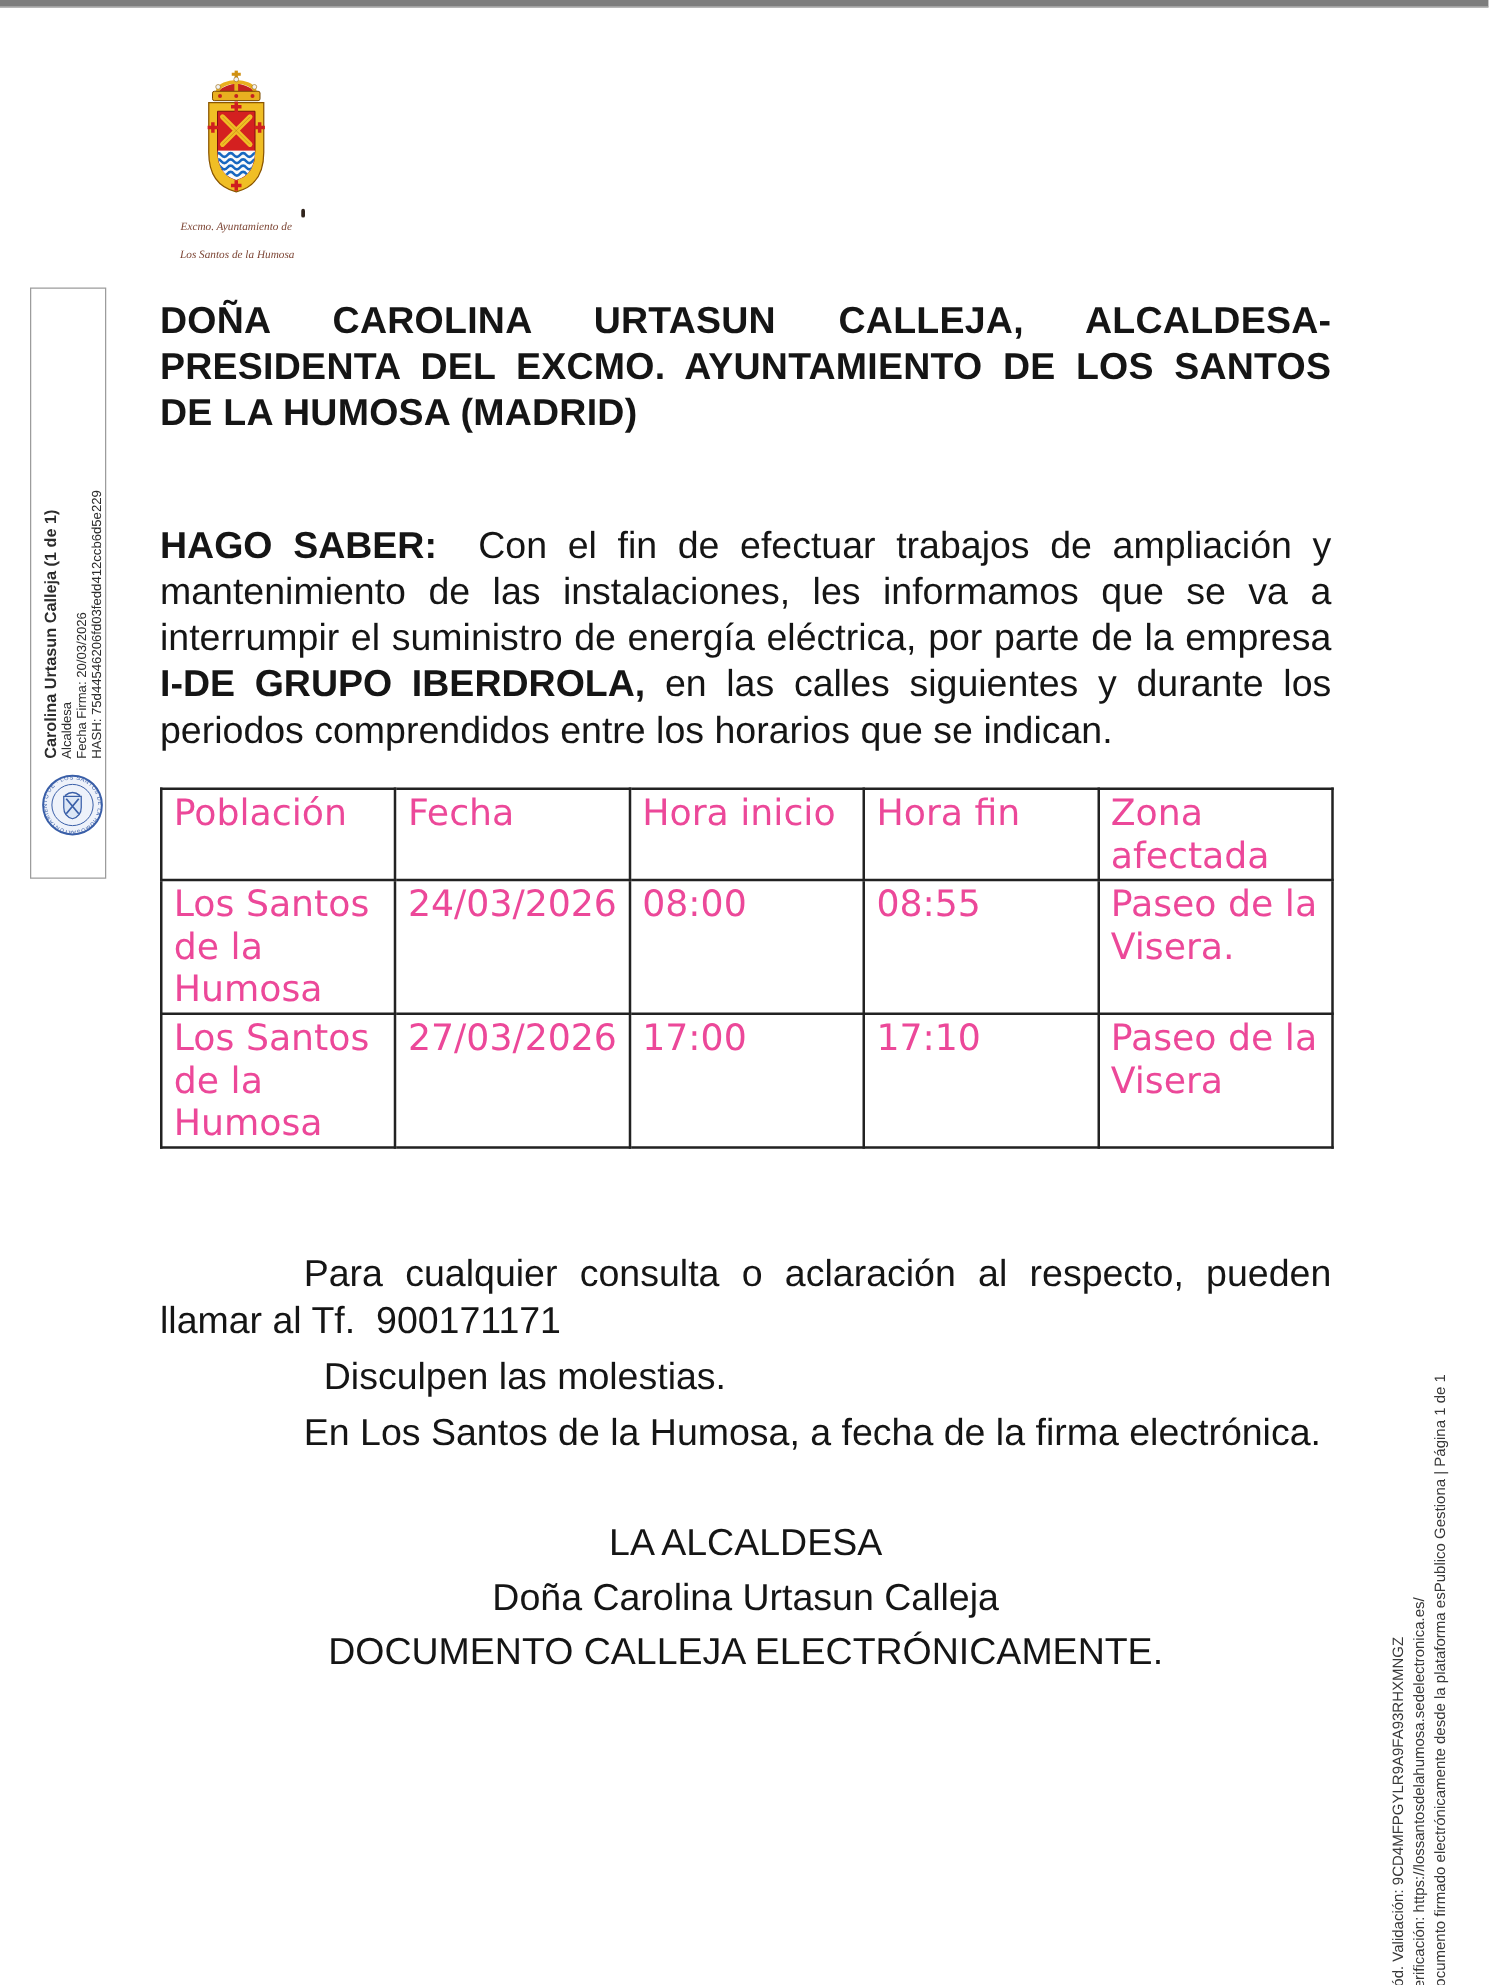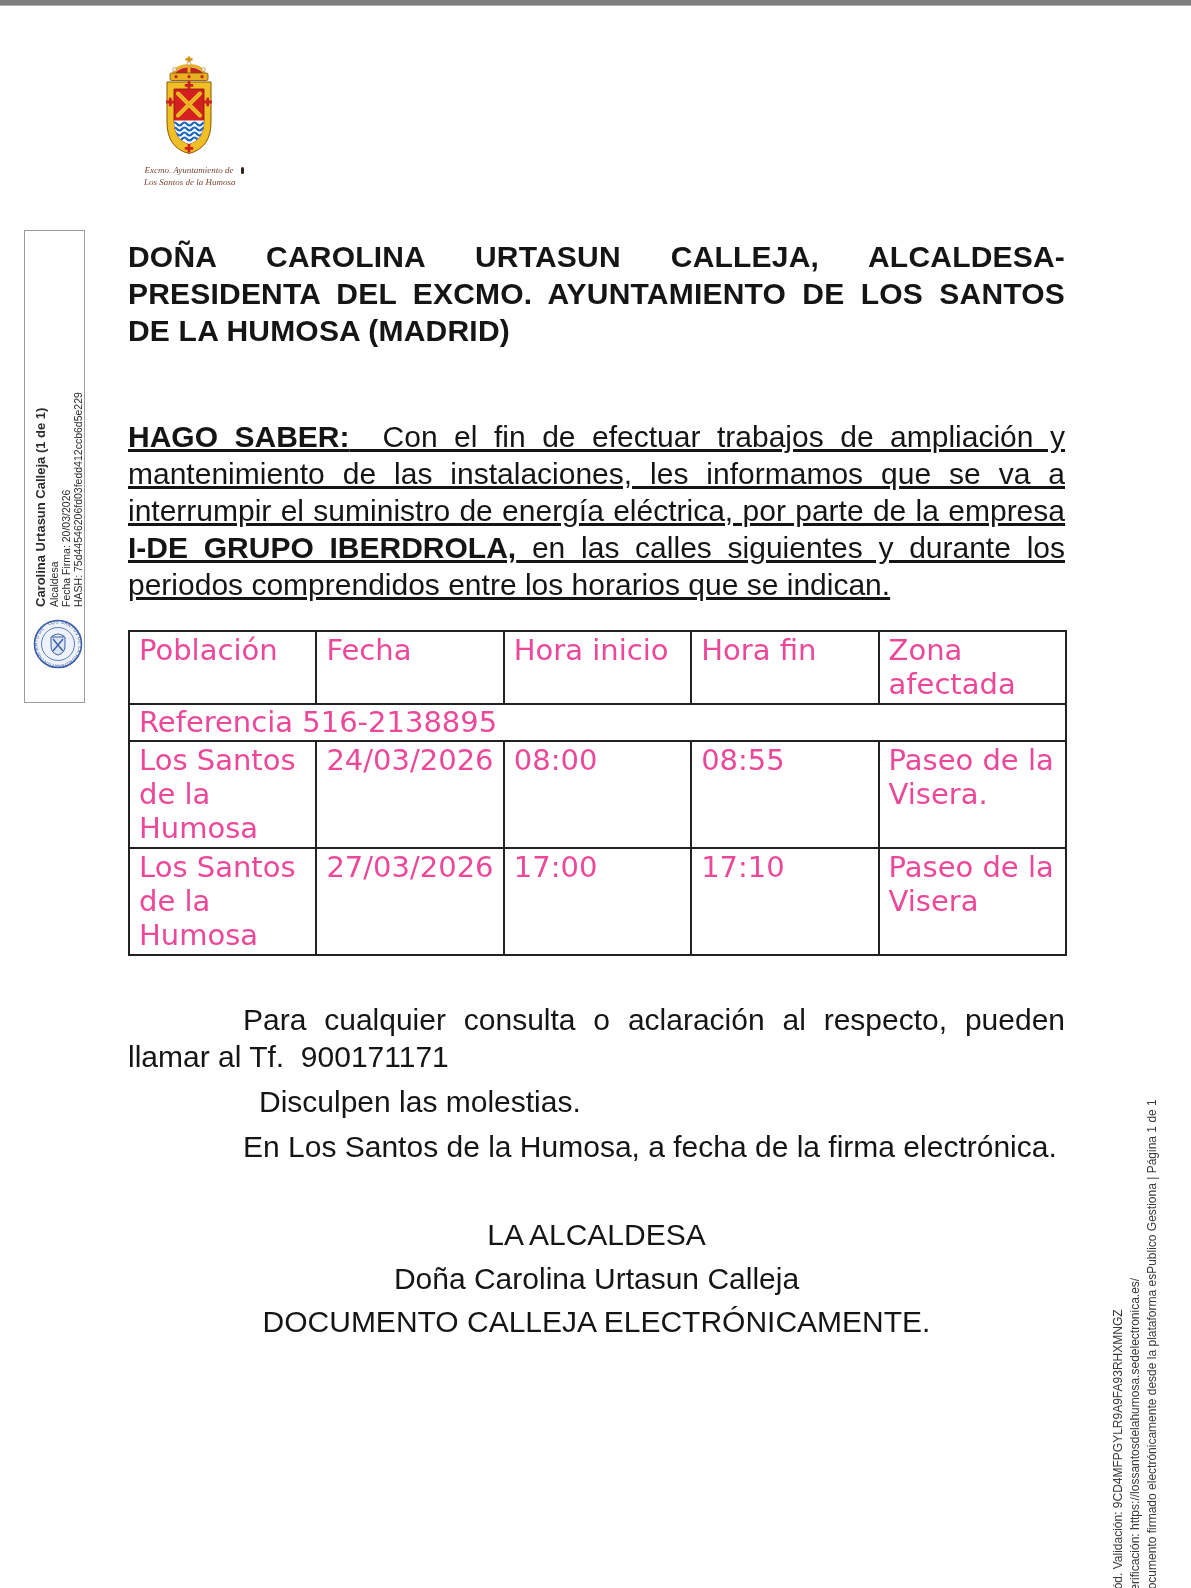--- a/index.html
+++ b/index.html
@@ -3,35 +3,35 @@
 <meta charset="utf-8">
 <style>
   html,body{margin:0;padding:0;background:#fff;}
   .page{position:relative;width:1191px;height:1588px;background:#ffffff;overflow:hidden;
         font-family:"Liberation Sans",sans-serif;color:#151515;}
   .top-edge{position:absolute;top:0;left:0;width:1191px;height:5px;background:#7e7e7e;
         border-bottom:1px solid #b0b0b0;}
   
   .logo{position:absolute;left:144px;top:56px;width:90px;text-align:center;}
   .logo-caption{font-family:"Liberation Serif",serif;font-style:italic;font-size:9px;
-        line-height:10.5px;color:#7c4534;white-space:nowrap;margin-top:1px;}
+        line-height:10.5px;color:#7c4534;white-space:nowrap;margin-top:11px;}
   .scan-mark{position:absolute;left:241px;top:167px;width:3px;height:7px;background:#30241c;border-radius:1.5px;}
   
   .sidebox{position:absolute;left:24px;top:230px;width:59px;height:471px;border:1.5px solid #9c9c9c;background:#fff;}
   .side-text{position:absolute;left:33px;top:607px;width:262px;transform:rotate(-90deg);
         transform-origin:0 0;color:#2c2c2c;}
   .side-name{font-size:13px;font-weight:bold;line-height:15px;white-space:nowrap;}
   .side-line{font-size:10.5px;line-height:12px;white-space:nowrap;}
   .stamp{position:absolute;left:31px;top:617px;}
   
   .content{position:absolute;left:128px;top:0;width:937px;height:1588px;}
   .doc-title{position:absolute;top:238px;left:0;width:937px;font-size:30px;font-weight:bold;
         line-height:37px;text-align:justify;letter-spacing:.2px;}
   .para{font-size:30px;line-height:37px;text-align:justify;}
-  .hago{position:absolute;top:388px;left:0;width:937px;text-decoration:underline;}
+  .hago{position:absolute;top:388px;left:0;width:937px;}
   .b{font-weight:bold;}
   .tbl{position:absolute;top:630px;left:0;width:939px;border-collapse:collapse;
         font-family:"DejaVu Sans",sans-serif;font-size:29px;line-height:34px;color:#ec4899;}
   .tbl th,.tbl td{border:2px solid #222;vertical-align:top;text-align:left;font-weight:normal;
         padding:1px 8px 2px 9px;}
   .tbl th{width:20%;}
   .ref-cell{padding-top:0;padding-bottom:0;line-height:32px;}
   .p-contact{position:absolute;top:971px;left:0;width:937px;}
   .p-apology{position:absolute;top:1053px;left:16px;width:937px;}
   .p-place{position:absolute;top:1098px;left:0;width:937px;}
@@ -130,23 +130,20 @@
     <table class="tbl">
       <tbody>
           <tr>
         <th>Población</th>
         <th>Fecha</th>
         <th>Hora inicio</th>
         <th>Hora fin</th>
         <th>Zona afectada</th>
       </tr>
       <tr>
-        <td class="ref-cell" colspan="5">Referencia 516-2138895</td>
-      </tr>
-      <tr>
         <td>Los Santos de la Humosa</td>
         <td>24/03/2026</td>
         <td>08:00</td>
         <td>08:55</td>
         <td>Paseo de la Visera.</td>
       </tr>
       <tr>
         <td>Los Santos de la Humosa</td>
         <td>27/03/2026</td>
         <td>17:00</td>

